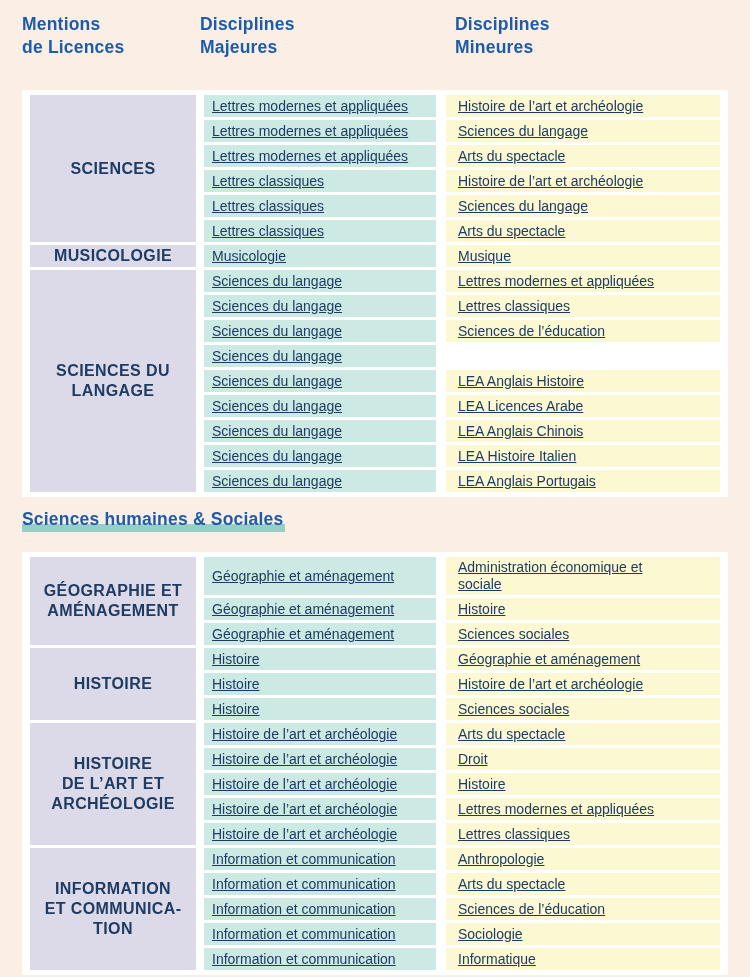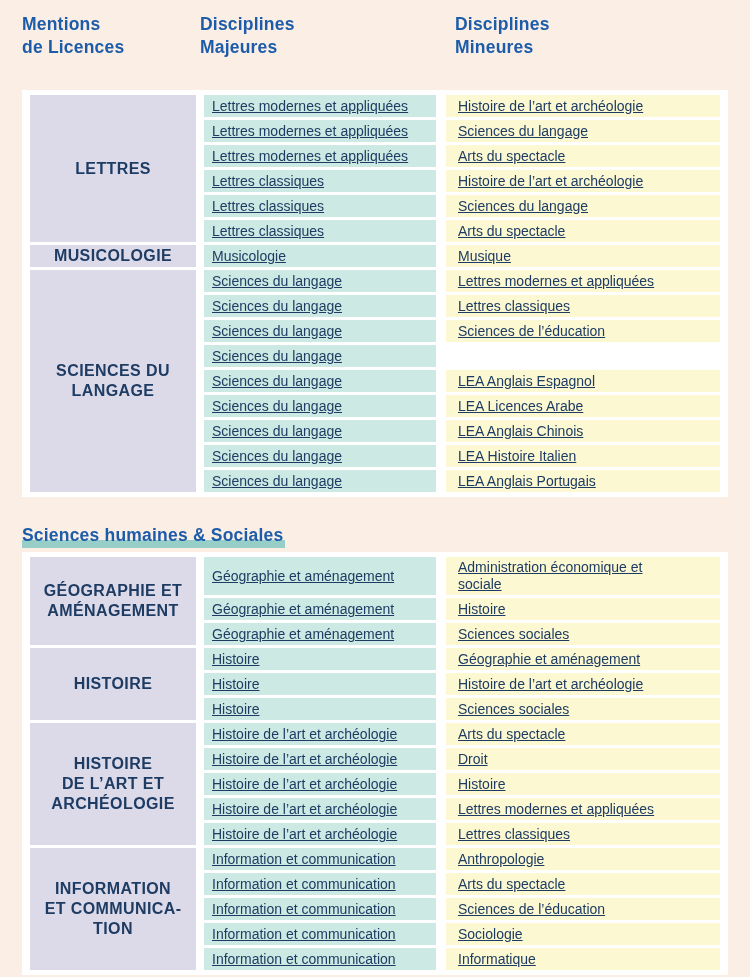--- a/index.html
+++ b/index.html
@@ -40,21 +40,21 @@
     display:flex;align-items:center;padding:1px 8px;font-size:14px;
     color:#1e3c63;white-space:pre-line;
   }
   .minor-cell{
     flex:1;background:#fcf8d2;min-height:22px;box-sizing:border-box;
     display:flex;align-items:center;padding:2px 12px;font-size:14px;
     color:#1e3c63;white-space:pre-line;line-height:17px;
   }
   .section-heading{
     position:absolute;top:509px;left:22px;font-size:17.5px;font-weight:bold;
-    color:#1d5ca9;letter-spacing:0.2px;margin-top:16px;
+    color:#1d5ca9;letter-spacing:0.2px;
   }
   .section-heading .hl{
     background-image:linear-gradient(to top,#97cfc8 8px,rgba(0,0,0,0) 8px);
     padding:0 2px 3px 0;
   }
 </style>
 </head>
 <body>
 
 <div class="col-headers">
@@ -67,21 +67,21 @@
     <div>Majeures</div>
   </div>
   <div class="col-header c3">
     <div>Disciplines</div>
     <div>Mineures</div>
   </div>
 </div>
 
 <div class="table-card t1">
     <div class="group">
-      <div class="mention-cell">LETTRES</div>
+      <div class="mention-cell">SCIENCES</div>
       <div class="rows">
         <div class="pair-row">
           <div class="major-cell">Lettres modernes et appliquées</div>
           <div class="minor-cell">Histoire de l’art et archéologie</div>
         </div>
         <div class="pair-row">
           <div class="major-cell">Lettres modernes et appliquées</div>
           <div class="minor-cell">Sciences du langage</div>
         </div>
         <div class="pair-row">
@@ -125,21 +125,21 @@
         </div>
         <div class="pair-row">
           <div class="major-cell">Sciences du langage</div>
           <div class="minor-cell">Sciences de l’éducation</div>
         </div>
         <div class="pair-row">
           <div class="major-cell">Sciences du langage</div>
         </div>
         <div class="pair-row">
           <div class="major-cell">Sciences du langage</div>
-          <div class="minor-cell">LEA Anglais Espagnol</div>
+          <div class="minor-cell">LEA Anglais Histoire</div>
         </div>
         <div class="pair-row">
           <div class="major-cell">Sciences du langage</div>
           <div class="minor-cell">LEA Licences Arabe</div>
         </div>
         <div class="pair-row">
           <div class="major-cell">Sciences du langage</div>
           <div class="minor-cell">LEA Anglais Chinois</div>
         </div>
         <div class="pair-row">

